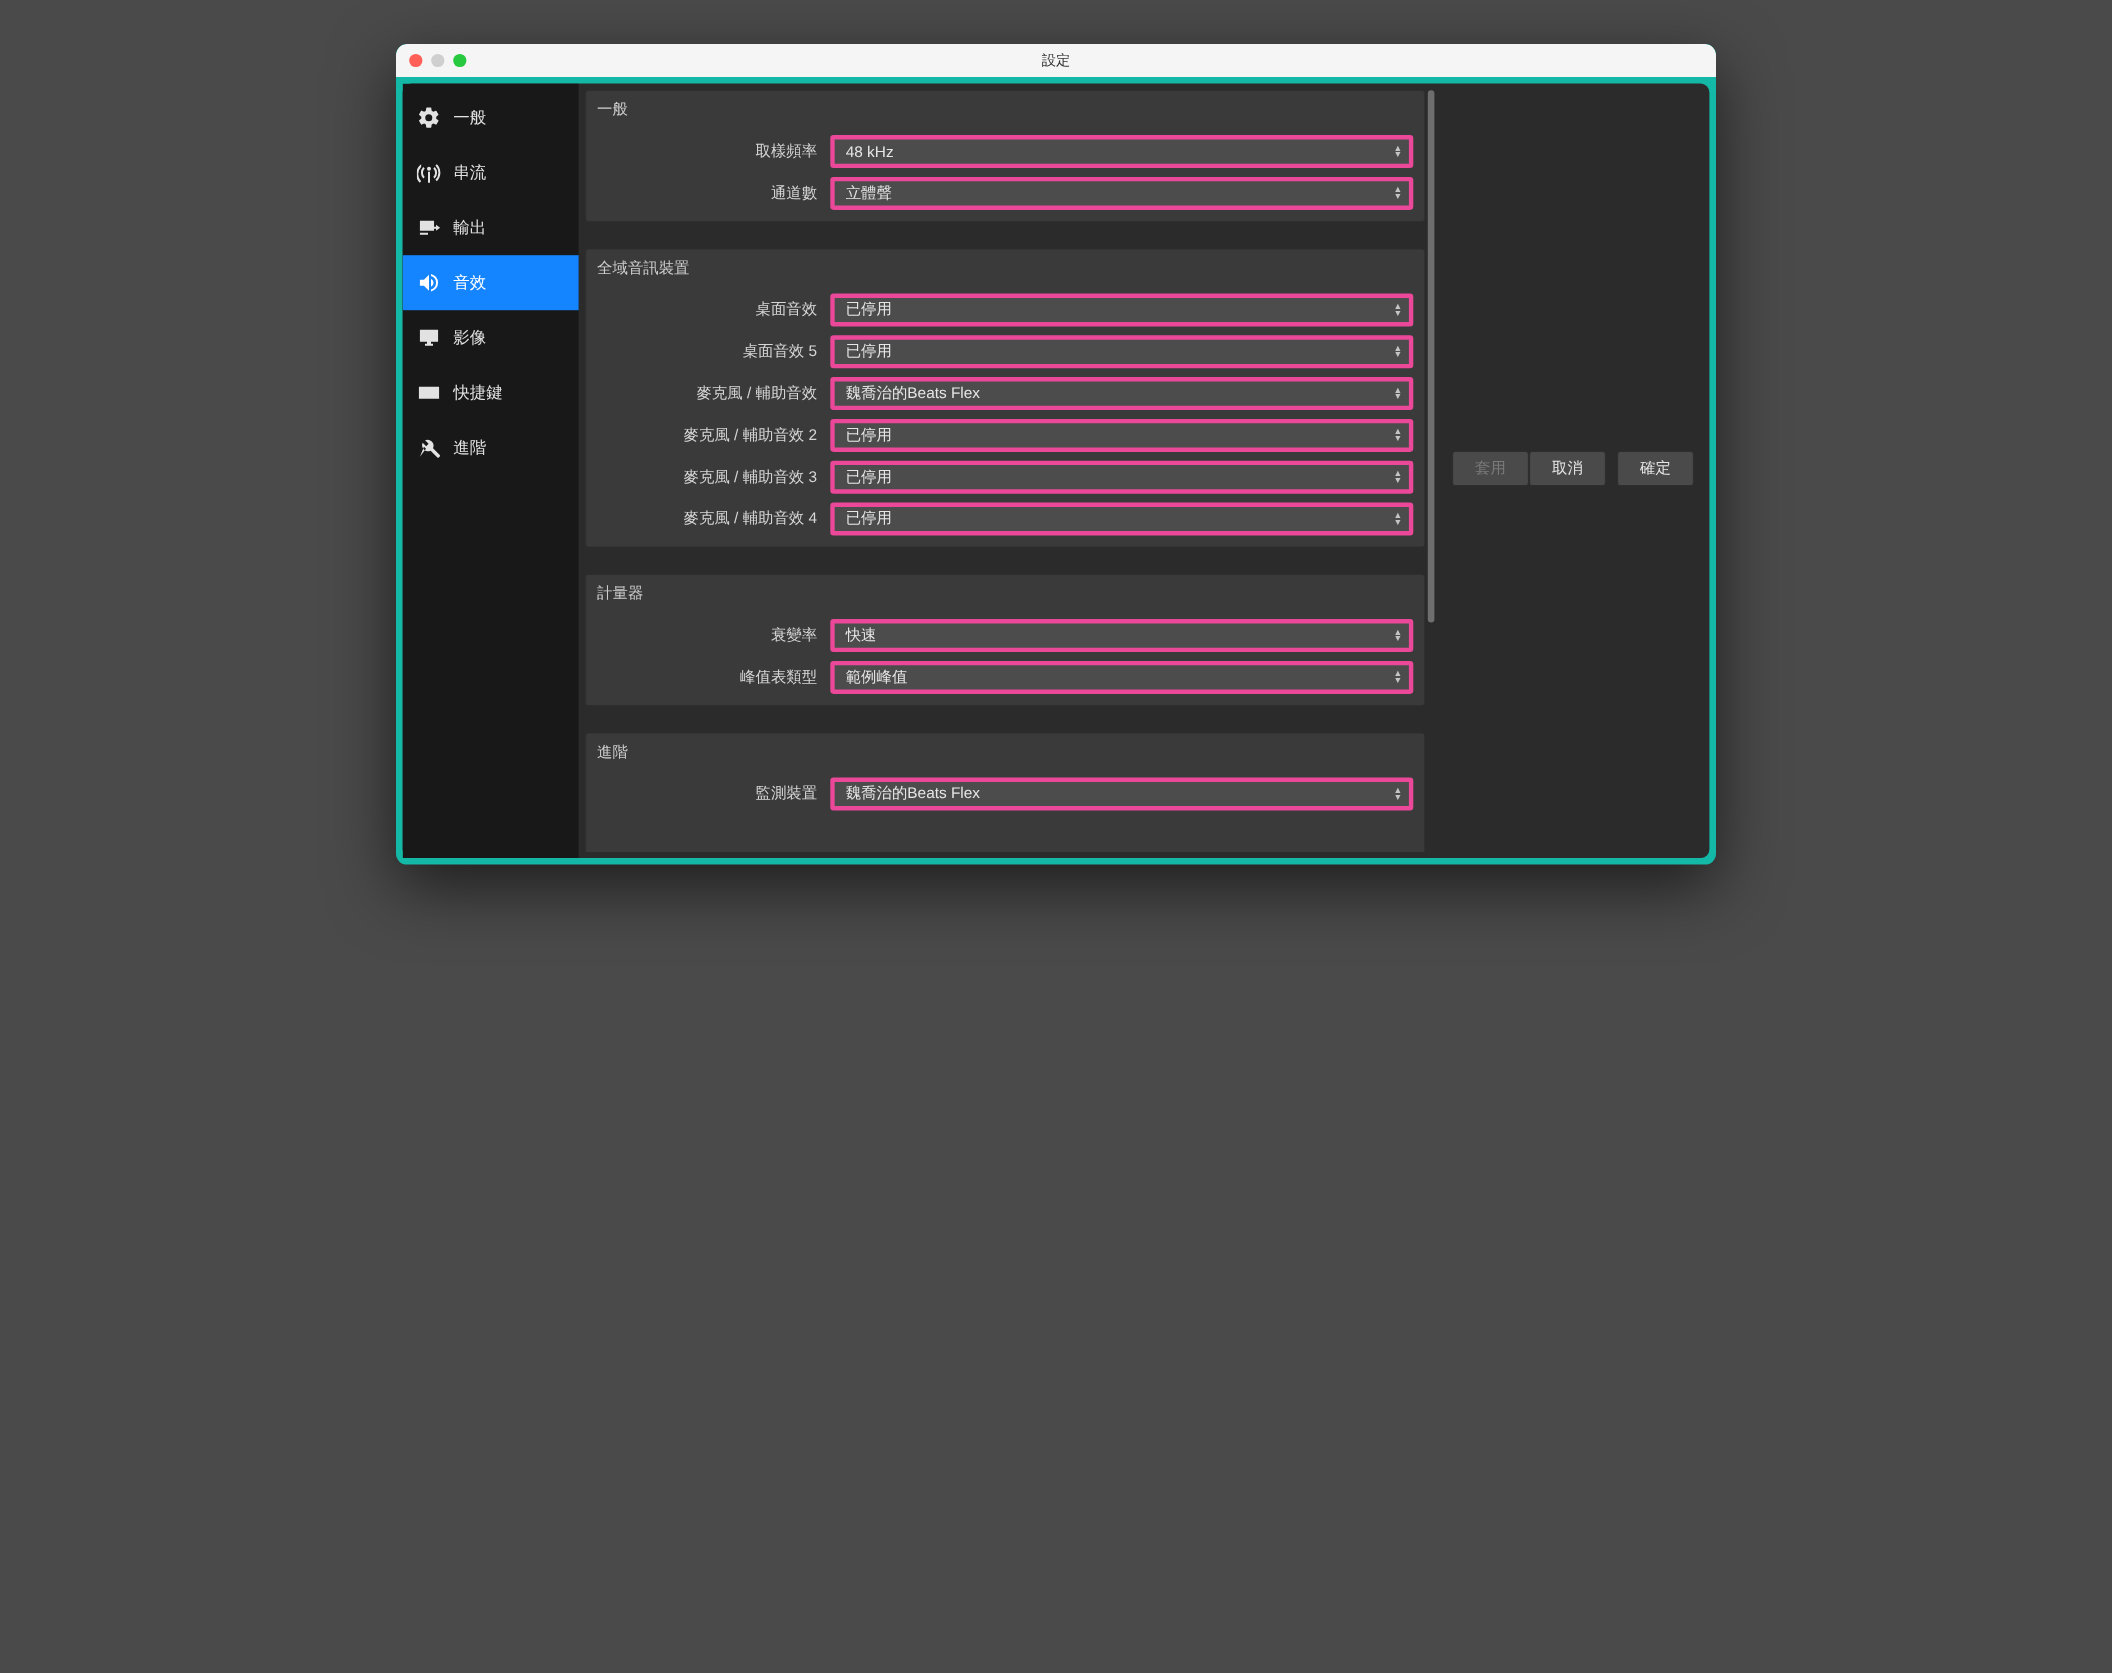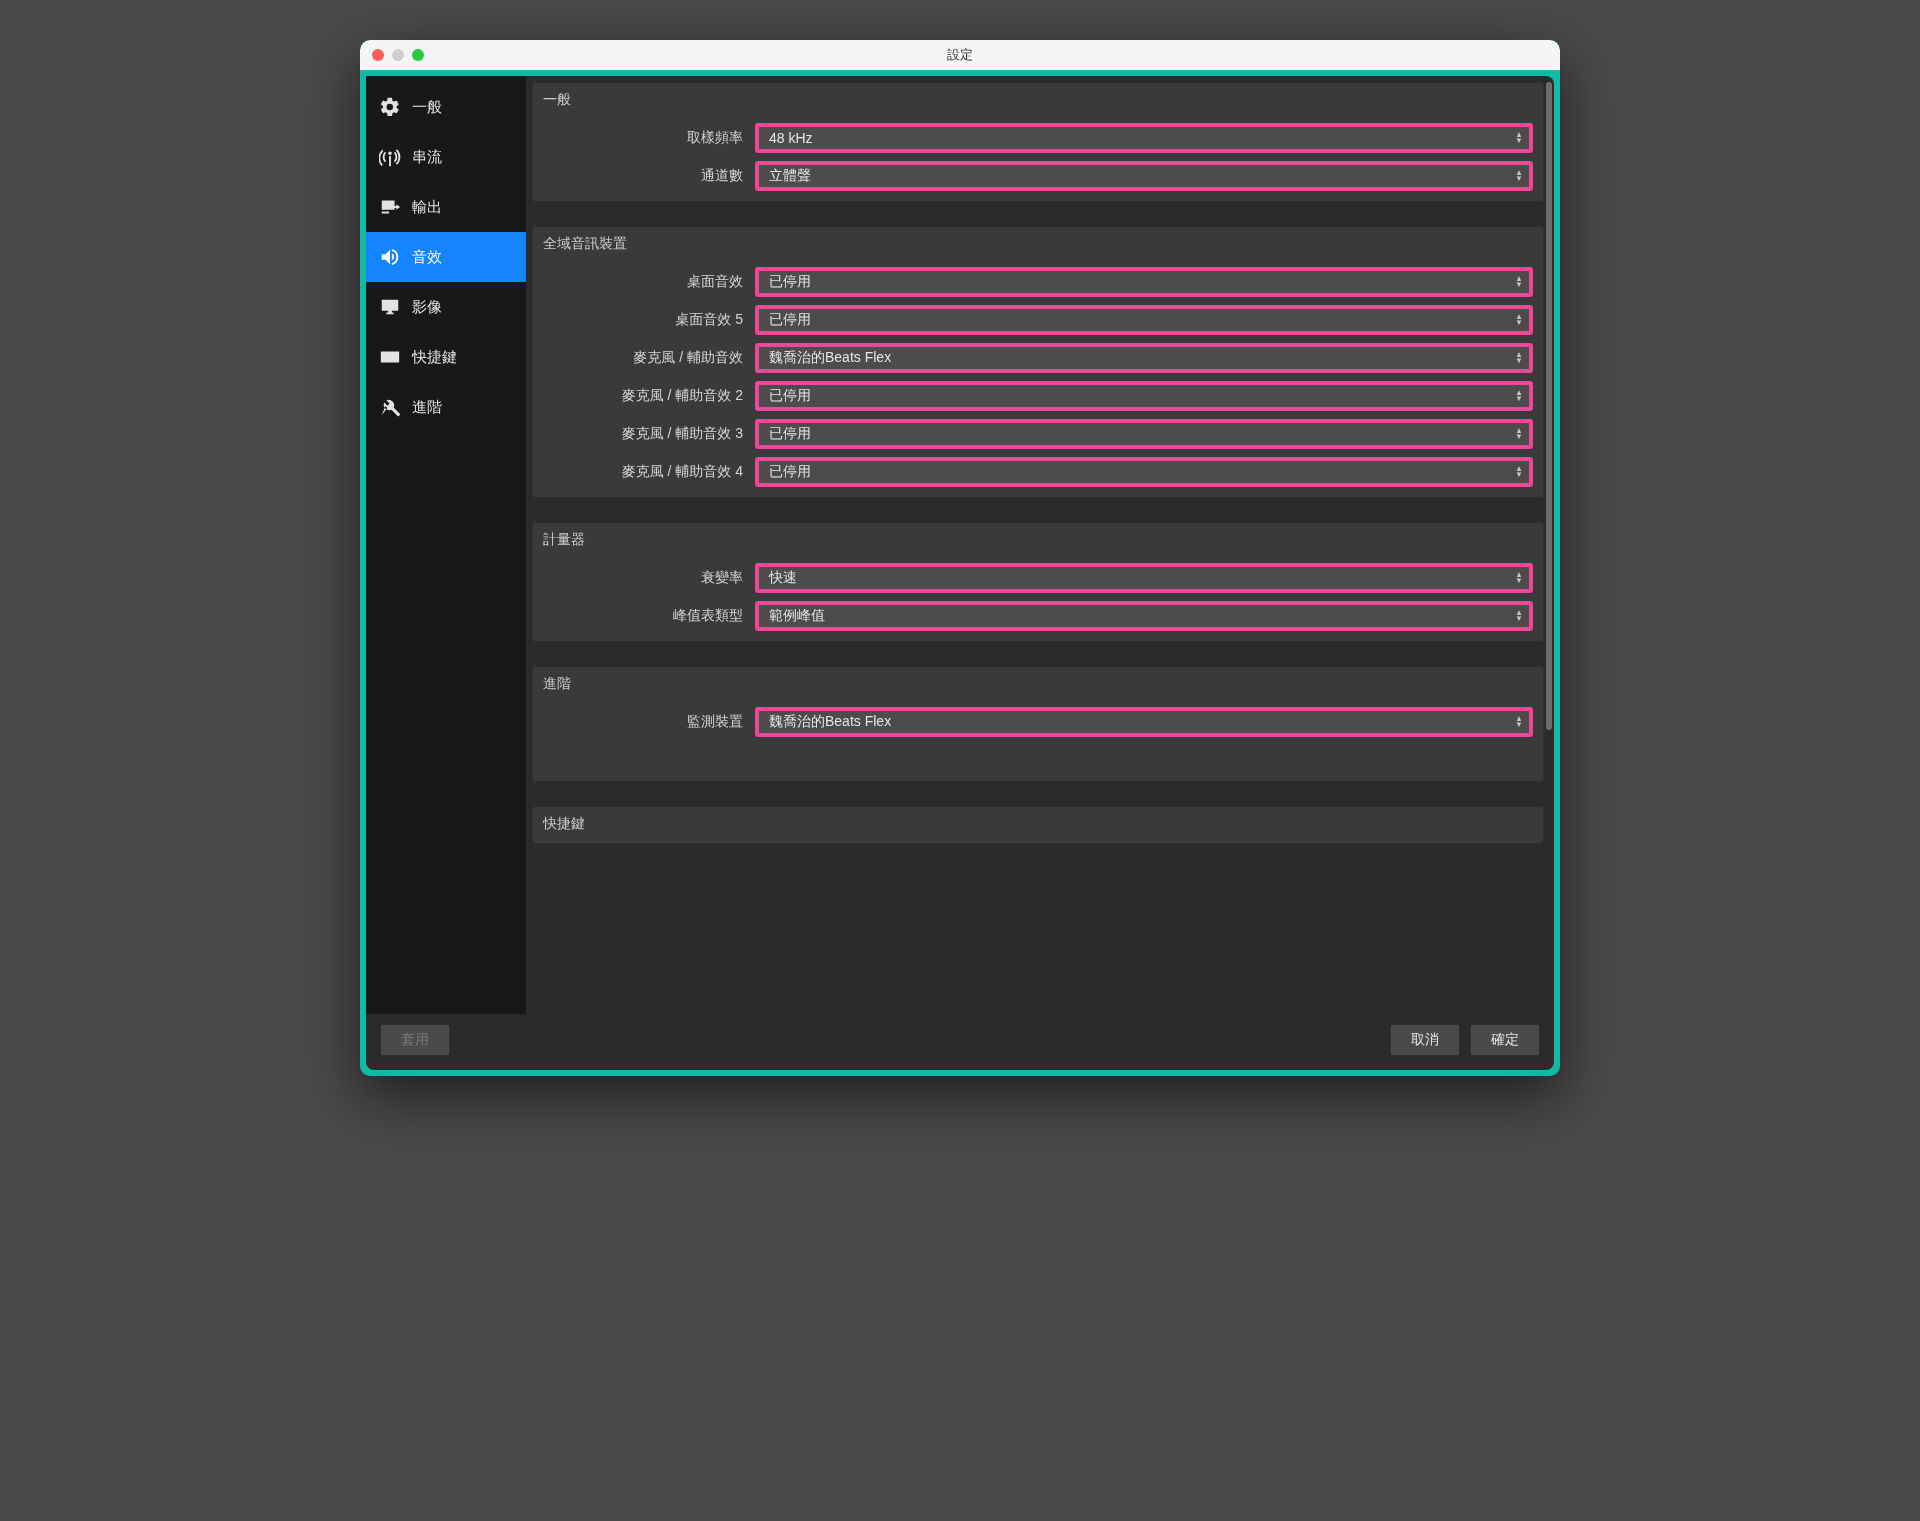--- a/index.html
+++ b/index.html
@@ -49,22 +49,22 @@
     text-align: center;
     font-size: 13px;
     color: #333;
     font-weight: 500;
   }
   .inner {
     background: #2b2b2b;
     border-radius: 8px;
     margin: 6px;
     display: flex;
-    flex-direction: column;
-    height: 994px;
+    flex-direction: row;
+    height: 704px;
   }
   .body {
     display: flex;
     flex: 1;
     overflow: hidden;
   }
   .sidebar {
     width: 160px;
     background: #181818;
     padding-top: 6px;

